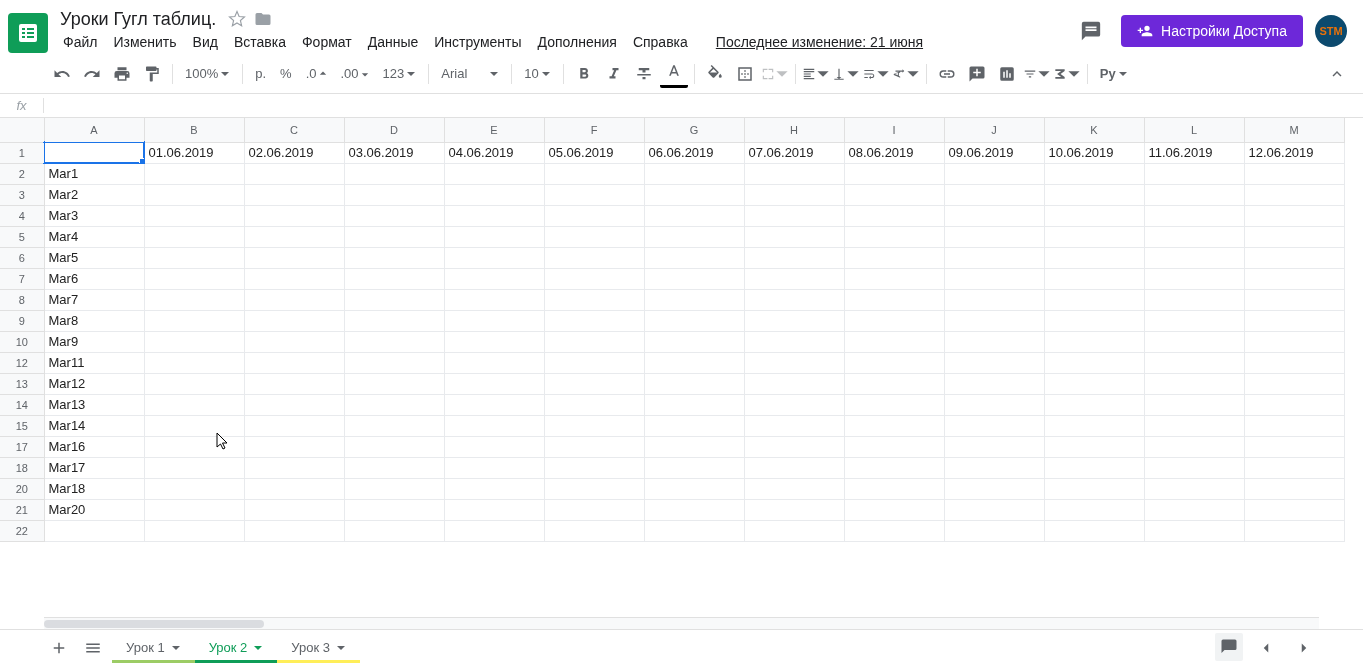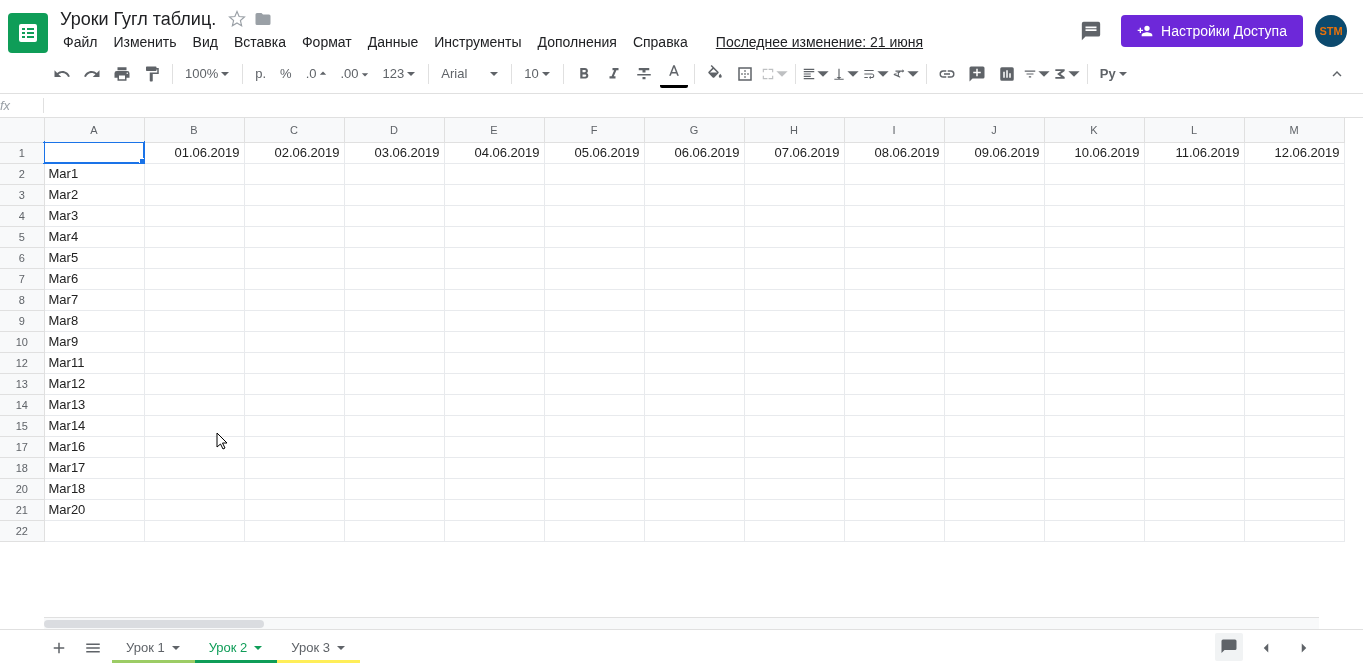--- a/index.html
+++ b/index.html
@@ -26,31 +26,31 @@
 .tb-sep{width:1px;height:20px;background:#e0e0e0;margin:0 4px}
 .tb-text{padding:4px 6px;color:#5f6368;font-size:13px;cursor:pointer;display:flex;align-items:center;gap:2px}
 .drop-arrow{width:10px;height:10px;fill:#5f6368}
 .zoom-sel{min-width:50px}
 .font-sel{min-width:70px}
 .size-sel{min-width:34px}
 .text-color{border-bottom:3px solid #000}
 .fill-color svg{fill:#5f6368}
 .collapse{margin-left:auto}
 .formula-bar{display:flex;align-items:center;border-bottom:1px solid #e0e0e0;height:24px}
-.fx-label{width:44px;color:#9aa0a6;font-style:italic;font-size:13px;border-right:1px solid #e0e0e0}
+.fx-label{width:44px;text-align:center;color:#9aa0a6;font-style:italic;font-size:13px;border-right:1px solid #e0e0e0}
 .fx-input{flex:1;padding:2px 8px;font-size:13px;border:none;outline:none}
 .grid-container{position:relative;height:calc(100vh - 166px);overflow:hidden}
 .grid-scroll{overflow:auto;height:100%}
 .corner{position:sticky;left:0;top:0;width:44px;height:24px;background:#f8f9fa;border-right:1px solid #e0e0e0;border-bottom:1px solid #e0e0e0;z-index:3}
 table{border-collapse:collapse;table-layout:fixed}
 .col-headers th{position:sticky;top:0;background:#f8f9fa;border-right:1px solid #e0e0e0;border-bottom:1px solid #e0e0e0;font-weight:400;font-size:11px;color:#5f6368;height:24px;width:100px;z-index:2}
 .col-headers th:first-child{width:44px;left:0;z-index:3}
 .row-header{position:sticky;left:0;background:#f8f9fa;border-right:1px solid #e0e0e0;border-bottom:1px solid #e0e0e0;font-weight:400;font-size:11px;color:#5f6368;text-align:center;width:44px;z-index:1}
 td{border-right:1px solid #e8eaed;border-bottom:1px solid #e8eaed;height:21px;padding:0 4px;font-size:13px;overflow:hidden;white-space:nowrap;text-align:left}
-td.date{text-align:right}
+td.date{}
 .selected-cell{outline:2px solid #1a73e8;outline-offset:-1px;position:relative}
 .selected-cell::after{content:"";position:absolute;right:-3px;bottom:-3px;width:6px;height:6px;background:#1a73e8;border:1px solid #fff}
 .hscroll{height:12px;background:#f8f9fa;border-top:1px solid #e0e0e0;position:relative;margin:0 44px}
 .hscroll-thumb{position:absolute;left:0;top:2px;height:8px;width:220px;background:#dadce0;border-radius:4px}
 .sheet-tabs{display:flex;align-items:center;height:36px;border-top:1px solid #e0e0e0;padding:0 44px;gap:4px}
 .tab-btn{width:30px;height:30px;display:flex;align-items:center;justify-content:center;cursor:pointer;color:#5f6368}
 .tab-btn svg{width:18px;height:18px;fill:#5f6368}
 .sheet-tab{padding:8px 14px;font-size:13px;color:#5f6368;cursor:pointer;display:flex;align-items:center;gap:6px;position:relative}
 .sheet-tab.active{color:#0f9d58;font-weight:500}
 .sheet-tab.active::after{content:"";position:absolute;bottom:0;left:0;right:0;height:3px;background:#0f9d58}

